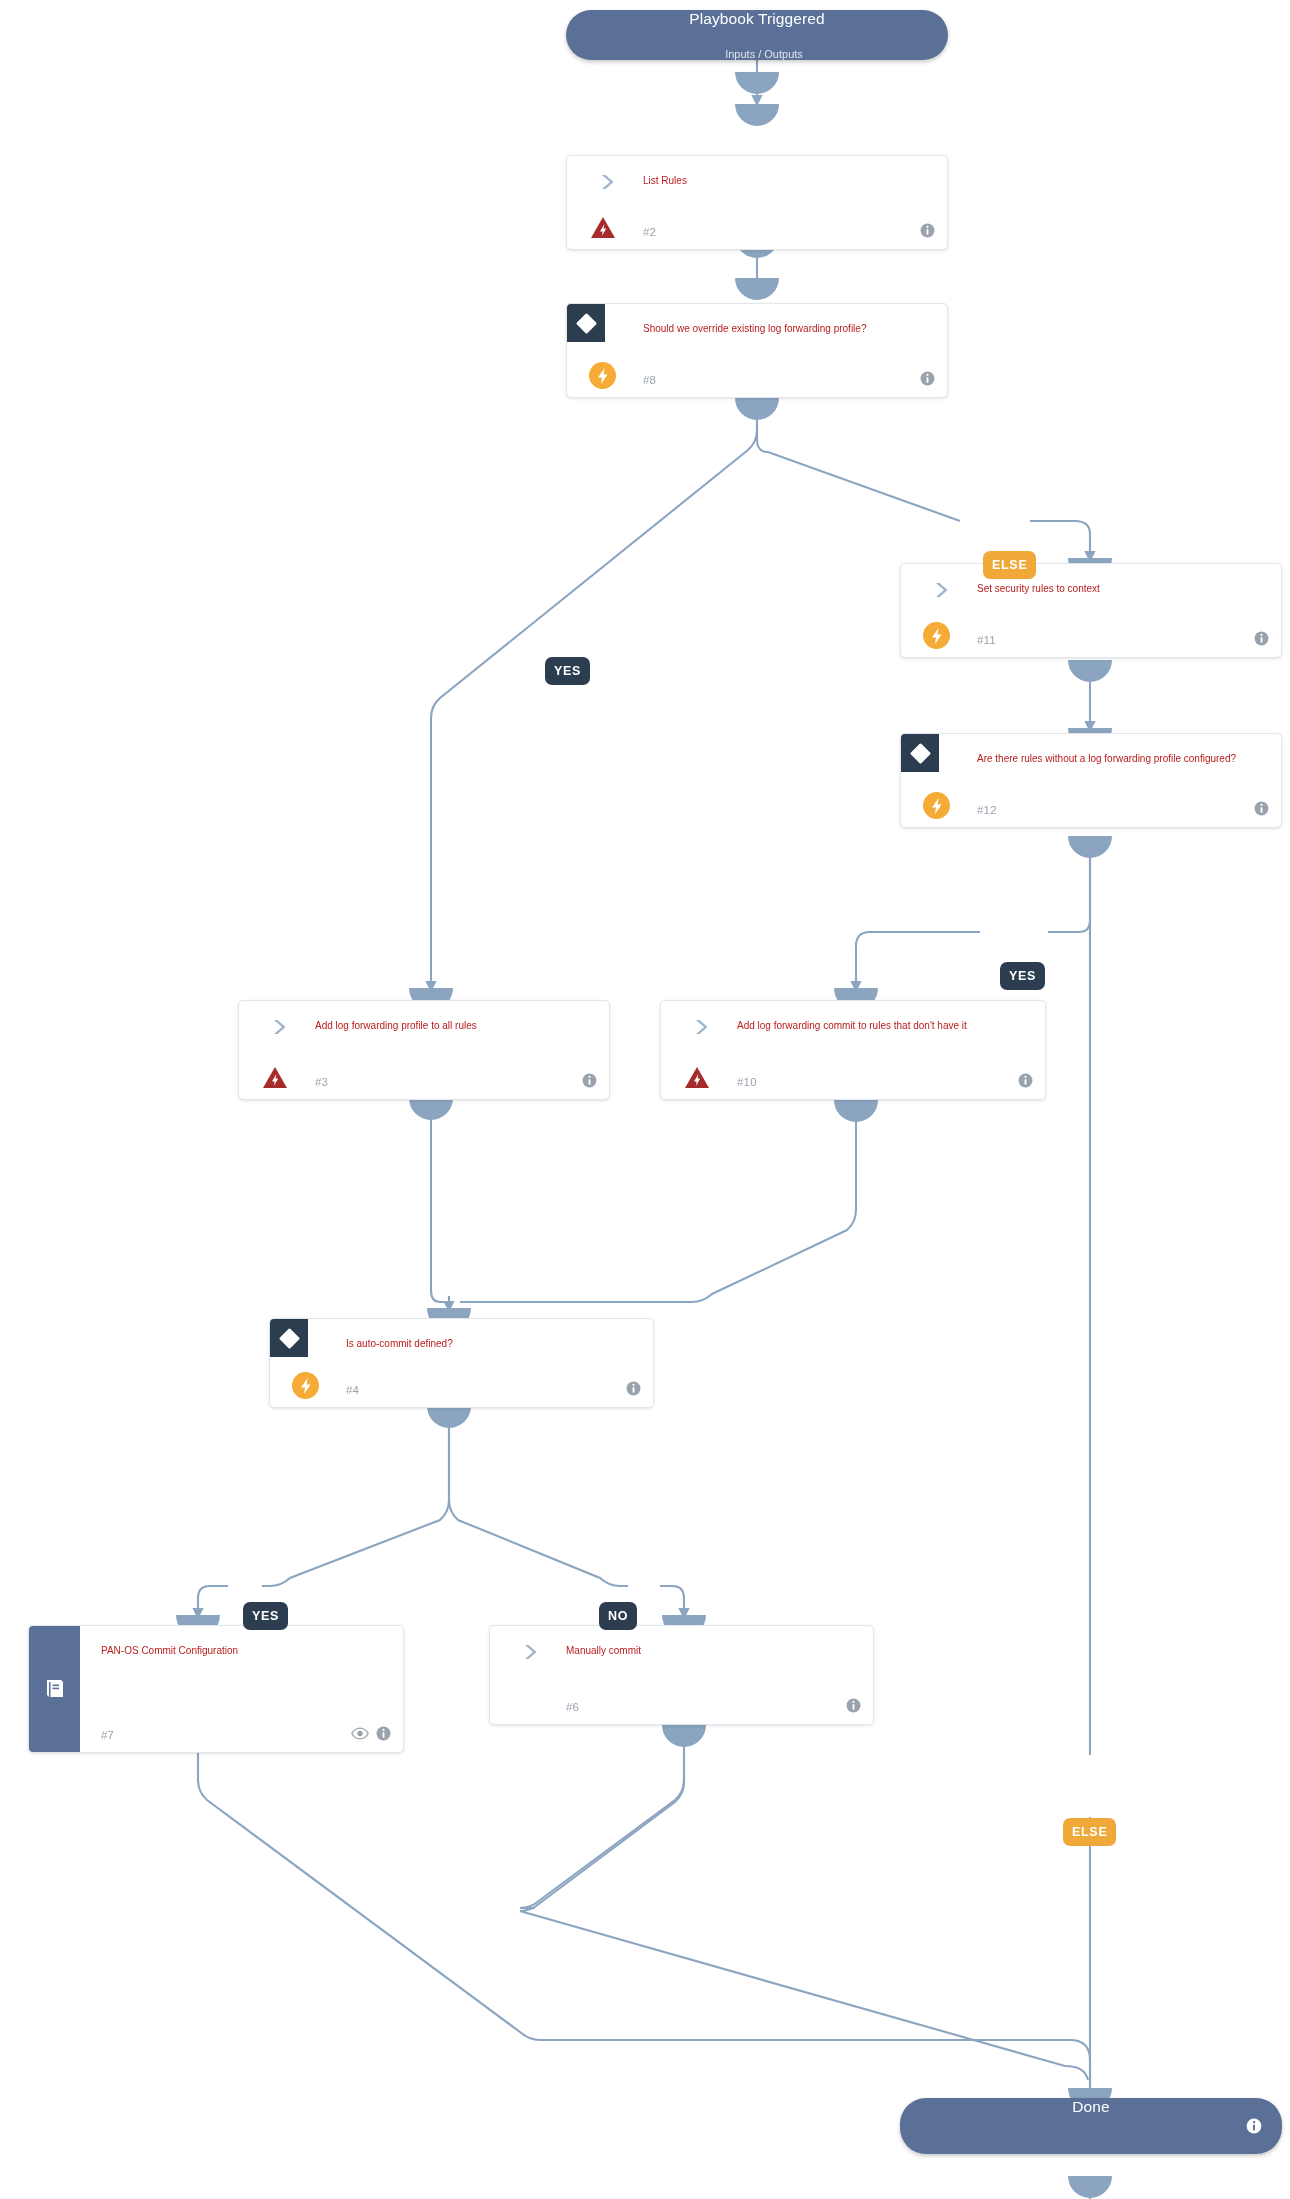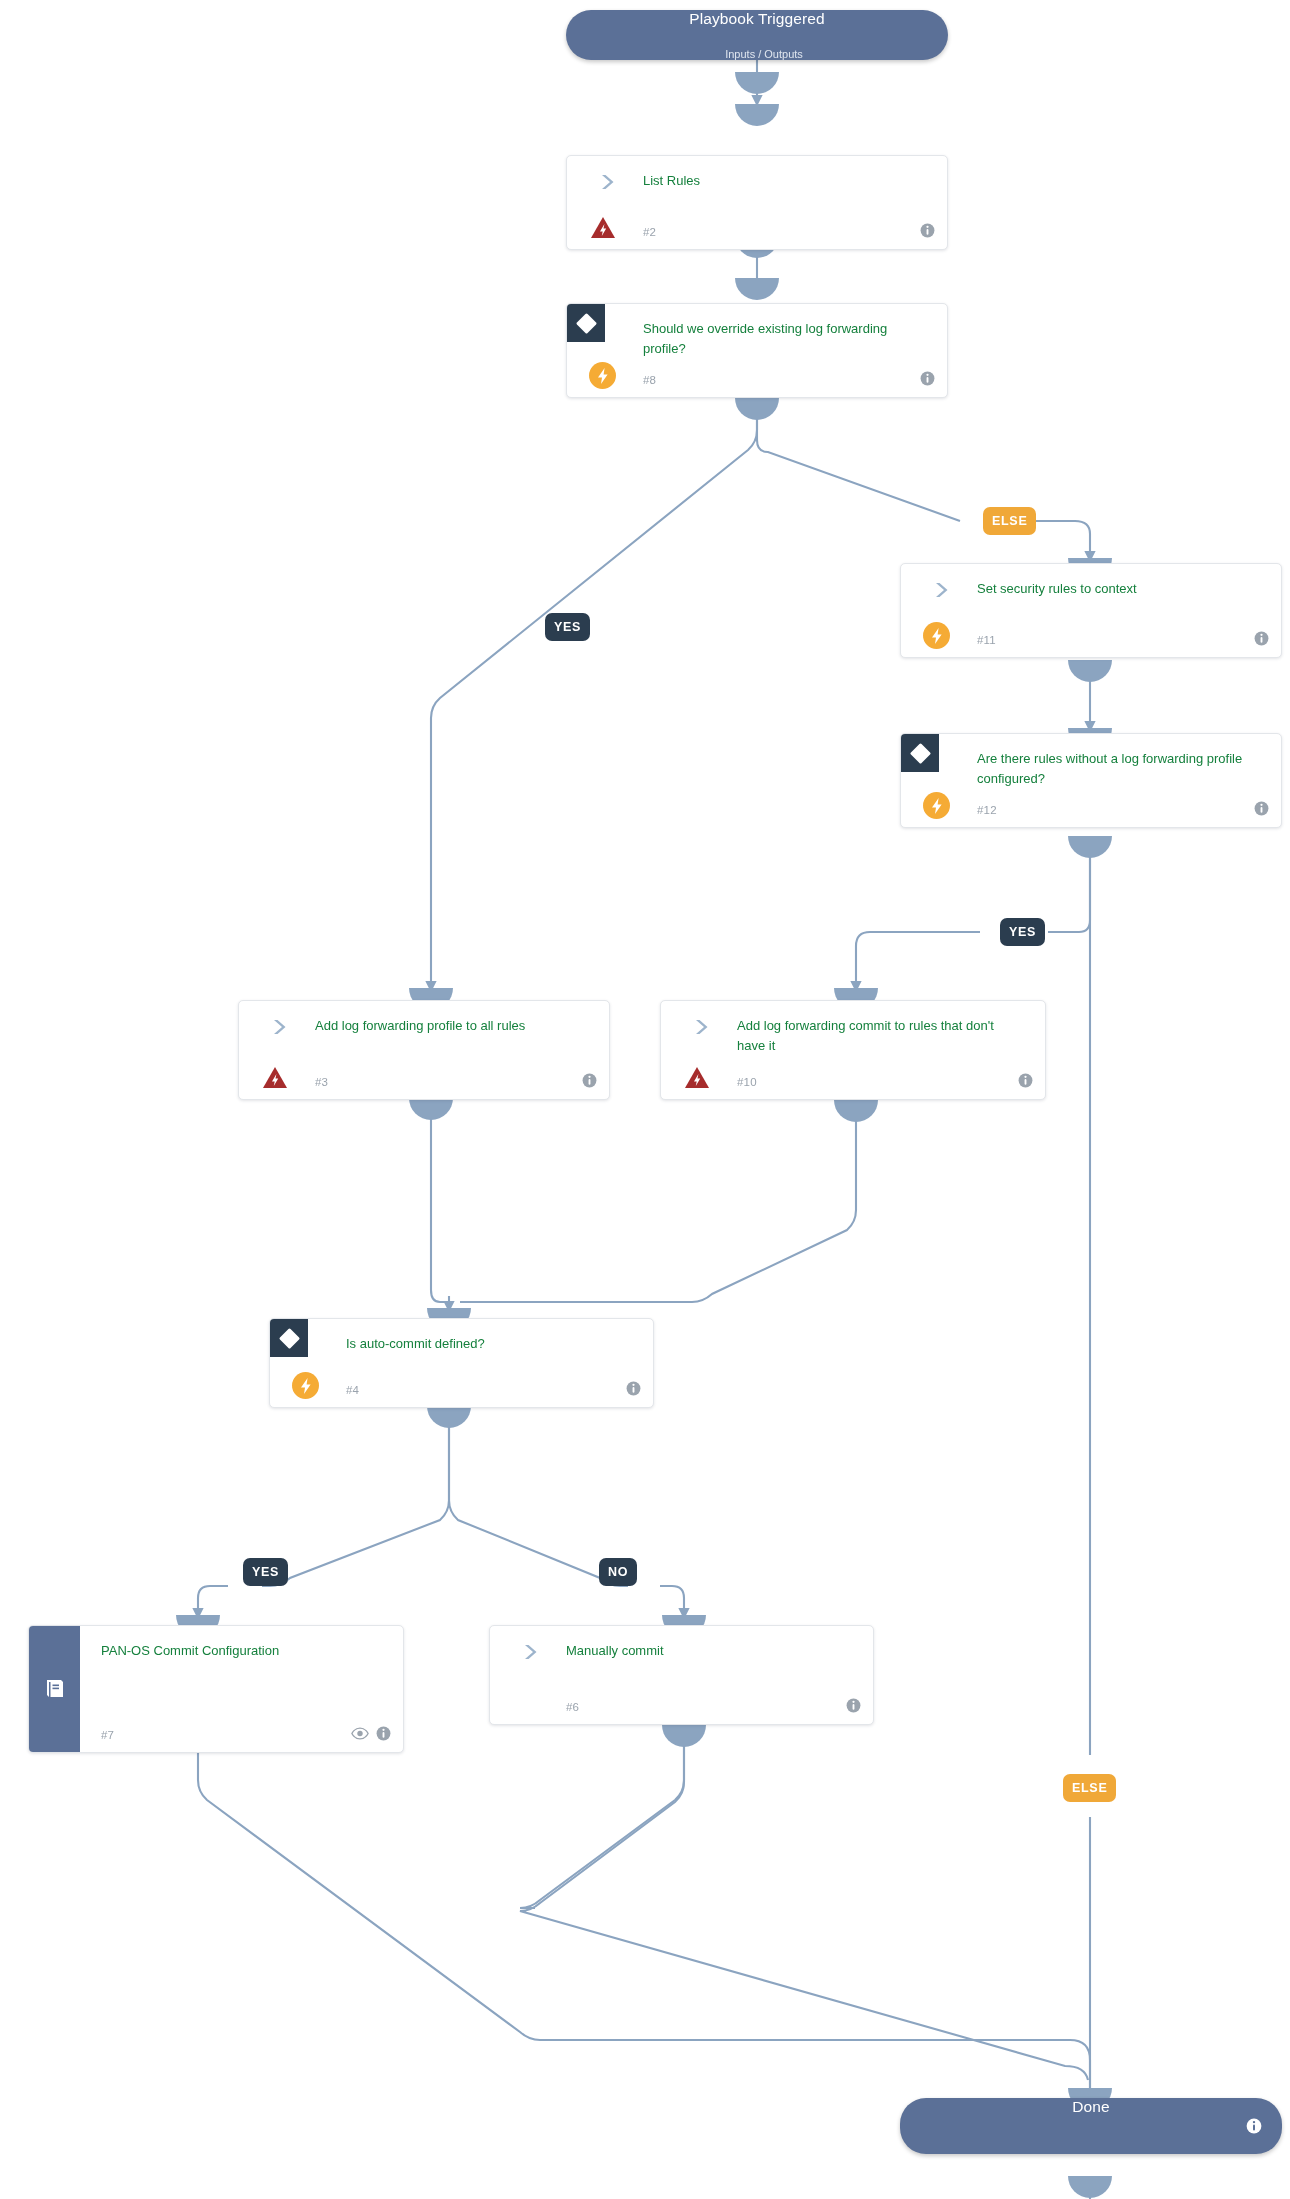--- a/index.html
+++ b/index.html
@@ -67,23 +67,23 @@
   .card-body {
     position: relative;
     height: 100%;
     width: 100%;
   }
   .card-title {
     position: absolute;
     left: 76px;
     top: 15px;
     right: 26px;
-    font-size: 13px;
+    font-size: 10px;
     line-height: 20px;
-    color: #15803d;
+    color: #b91c1c;
   }
   .card-num {
     position: absolute;
     left: 76px;
     bottom: 11px;
     font-size: 11.5px;
     color: #9aa3ad;
     letter-spacing: .2px;
   }
 
@@ -170,20 +170,21 @@
     display: flex;
     align-items: center;
     justify-content: center;
     color: #ffffff;
     font-size: 12.5px;
     font-weight: bold;
     letter-spacing: .7px;
     padding: 0 9px;
     box-sizing: border-box;
     z-index: 5;
+    margin-top: 44px;
   }
   .blabel.dark  { background: #2b3d4f; }
   .blabel.amber { background: #f0a838; }
 </style>
 </head>
 <body>
 
 <div id="canvas">
 
   <svg id="edges" viewBox="0 0 1290 2199" xmlns="http://www.w3.org/2000/svg">

